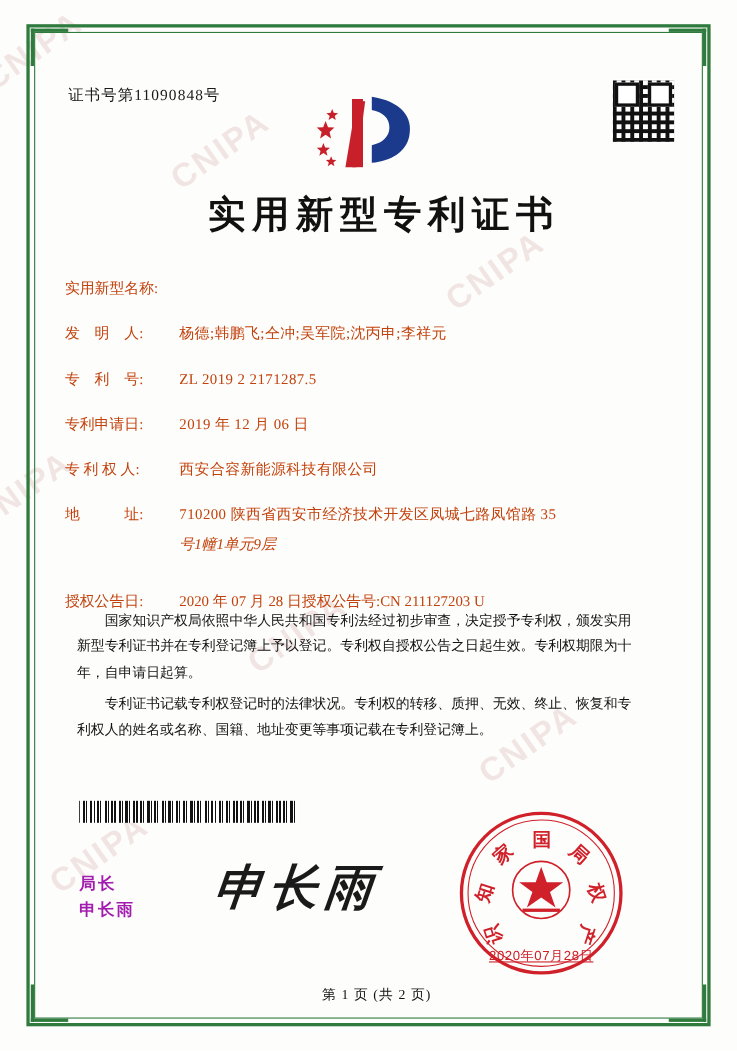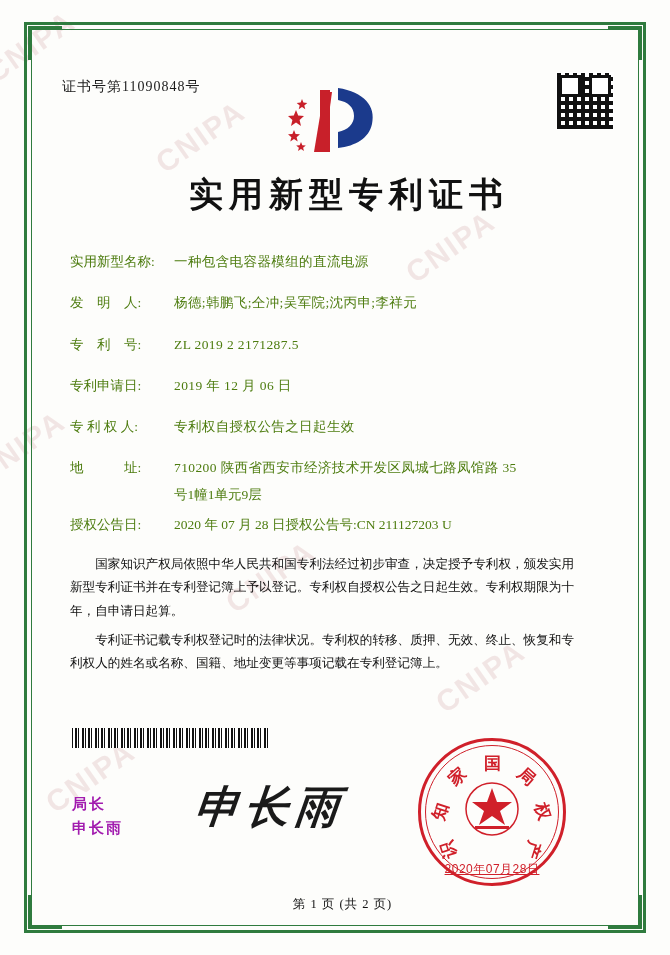--- a/index.html
+++ b/index.html
@@ -120,25 +120,25 @@
     font-weight: bold;
     letter-spacing: 6px;
     color: #111;
     font-family: "Liberation Serif", "DejaVu Serif", serif;
     padding-left: 28px;
   }
 
   
   .fields {
     position: absolute;
-    left: 70px;
+    left: 59px;
     top: 252px;
     width: 500px;
     font-size: 13.5px;
-    color: #4d7c0f;
+    color: #c2410c;
     line-height: 1.5;
   }
   .row {
     display: flex;
     align-items: flex-start;
     margin-bottom: 21px;
   }
   .row .lbl {
     width: 104px;
     flex: 0 0 104px;
@@ -314,48 +314,47 @@
       </g>
     </svg>
   </div>
 
   <div class="title">实用新型专利证书</div>
 
   <div class="fields">
 
     <div class="row">
       <div class="lbl">实用新型名称:</div>
-      <div class="val">一种包含电容器模组的直流电源</div>
     </div>
 
     <div class="row">
       <div class="lbl">发　明　人:</div>
       <div class="val">杨德;韩鹏飞;仝冲;吴军院;沈丙申;李祥元</div>
     </div>
 
     <div class="row">
       <div class="lbl">专　利　号:</div>
       <div class="val">ZL 2019 2 2171287.5</div>
     </div>
 
     <div class="row">
       <div class="lbl">专利申请日:</div>
       <div class="val">2019 年 12 月 06 日</div>
     </div>
 
     <div class="row">
       <div class="lbl">专 利 权 人:</div>
-      <div class="val">专利权自授权公告之日起生效</div>
+      <div class="val">西安合容新能源科技有限公司</div>
     </div>
 
     <div class="row">
       <div class="lbl">地　　　址:</div>
       <div class="val">710200 陕西省西安市经济技术开发区凤城七路凤馆路 35</div>
     </div>
-    <div class="addr-second" style="margin-top:-15px;margin-bottom:10px;">号1幢1单元9层</div>
+    <div class="addr-second" style="margin-top:-15px;margin-bottom:32px;font-style:italic;">号1幢1单元9层</div>
 
     <div class="inline-row">
       <div class="seg-lbl">授权公告日:</div>
       <div>2020 年 07 月 28 日</div>
       <div class="val2">授权公告号:</div>
       <div class="val2">CN 211127203 U</div>
     </div>
 
   </div>
 

